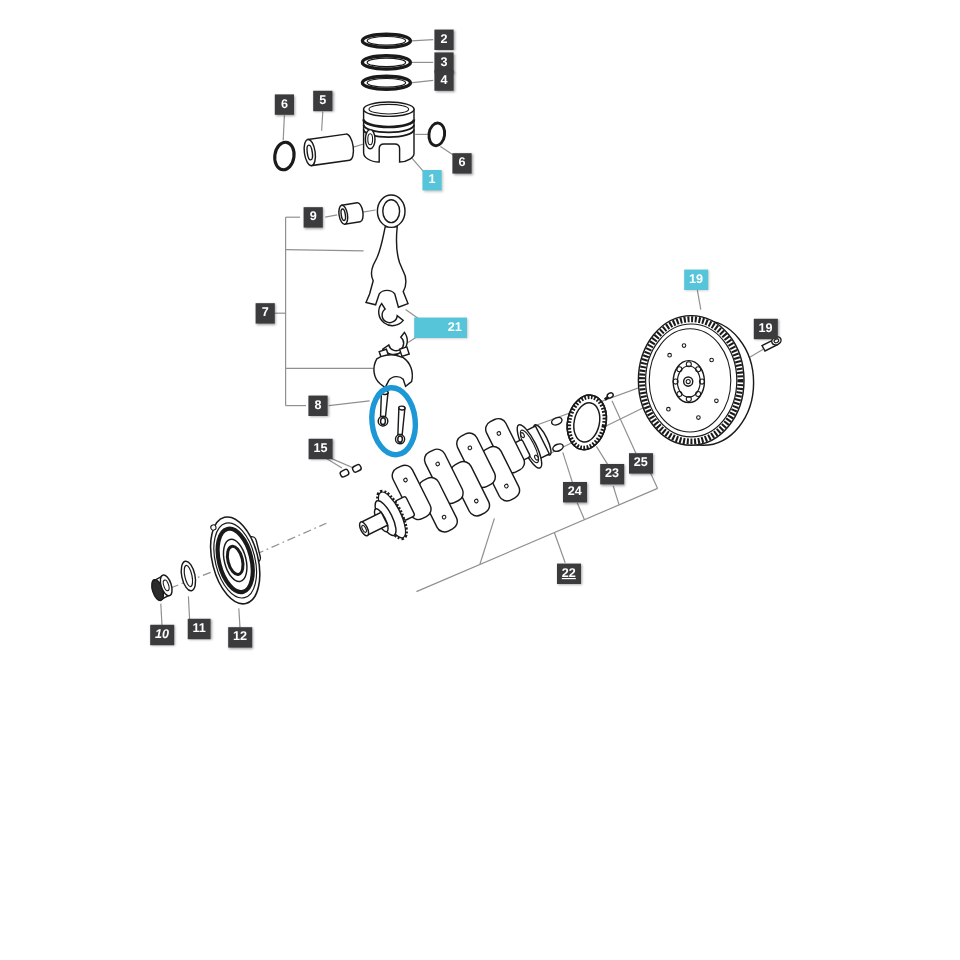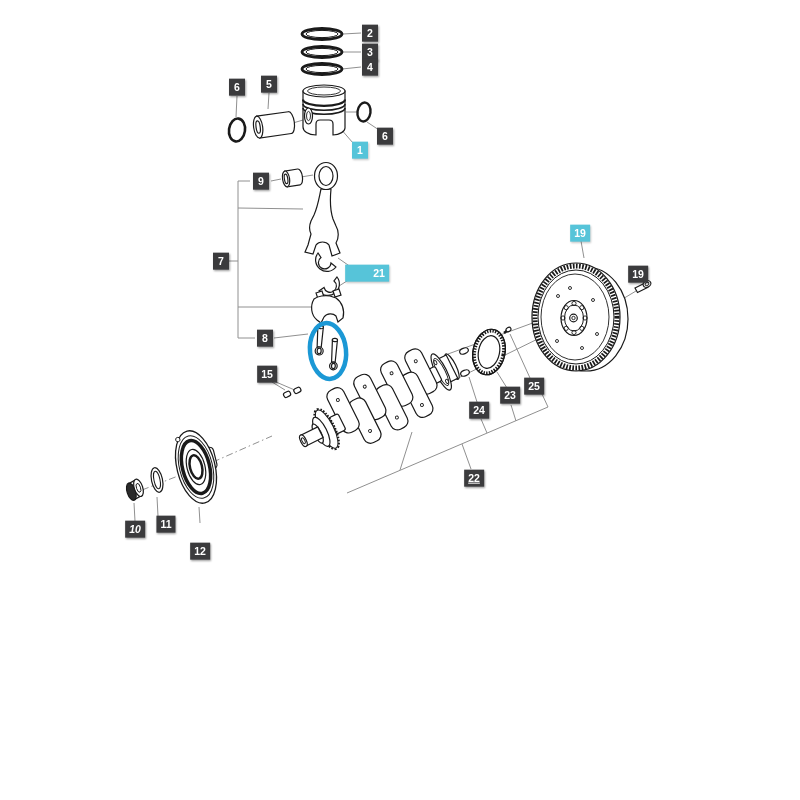--- a/index.html
+++ b/index.html
@@ -278,21 +278,21 @@
       <div class="part-label" style="left: 269px; top: 84px;">5</div>
       <div class="part-label" style="left: 385px; top: 136px;">6</div>
       <div class="part-label highlighted" style="left: 360px; top: 150px;">1</div>
       <div class="part-label" style="left: 261px; top: 181px;">9</div>
       <div class="part-label" style="left: 221px; top: 261px;">7</div>
       <div class="part-label highlighted" style="left: 367px; top: 273px; padding-left: 28px;">21</div>
       <div class="part-label" style="left: 265px; top: 338px;">8</div>
       <div class="part-label" style="left: 267px; top: 374px;">15</div>
       <div class="part-label" style="left: 135px; top: 529px; font-style: italic;">10</div>
       <div class="part-label" style="left: 166px; top: 524px;">11</div>
-      <div class="part-label" style="left: 200px; top: 531px; margin-top: 20px;">12</div>
+      <div class="part-label" style="left: 200px; top: 531px;">12</div>
       <div class="part-label" style="left: 474px; top: 478px; text-decoration: underline;">22</div>
       <div class="part-label" style="left: 479px; top: 410px;">24</div>
       <div class="part-label" style="left: 510px; top: 395px;">23</div>
       <div class="part-label" style="left: 534px; top: 386px;">25</div>
       <div class="part-label highlighted" style="left: 580px; top: 233px;">19</div>
       <div class="part-label" style="left: 638px; top: 274px;">19</div>
     </div>
 </div>
 
 </body></html>

